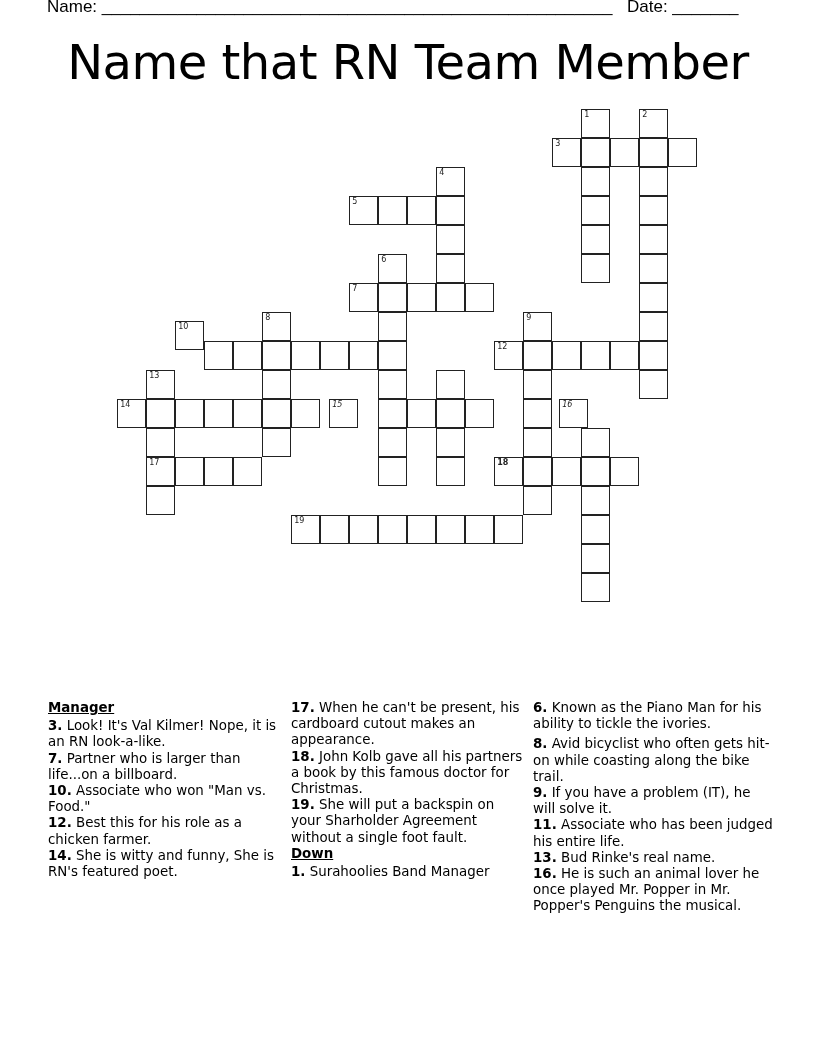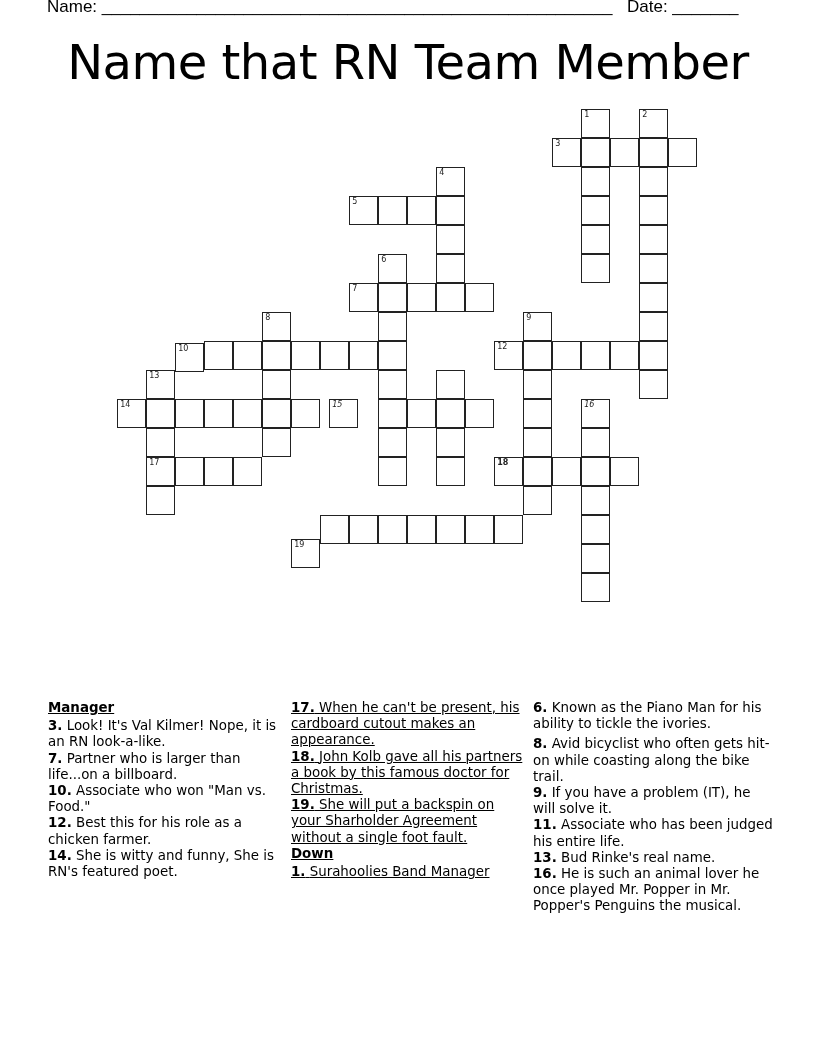--- a/index.html
+++ b/index.html
@@ -8,21 +8,21 @@
   .hdr-name { left:47px; }
   .hdr-date { left:627px; }
   .title { position:absolute; top:34px; left:0; width:816px; text-align:center;
            font-family:"DejaVu Sans", sans-serif; font-size:48px; letter-spacing:-0.5px; }
   #grid { position:absolute; left:0; top:0; width:816px; height:640px; }
   .cell { position:absolute; width:29px; height:29px; box-sizing:border-box;
           border:1.5px solid #222; background:#fff; margin-left:-0.75px; margin-top:-0.75px;}
   .num { position:absolute; left:2px; top:0px; font-family:"DejaVu Sans", sans-serif; font-size:8px; line-height:9px; color:#222; }
   .clues { position:absolute; top:700px; font-family:"DejaVu Sans", sans-serif; font-size:13.4px; line-height:16.2px; }
   .col1 { left:48px; width:230px; }
-  .col2 { left:291px; width:235px;text-decoration:underline; }
+  .col2 { left:291px; width:235px; }
   .col3 { left:533px; width:240px; }
   .section-h { font-weight:bold; text-decoration:underline; margin-bottom:2px; }
   .clue { margin-bottom:0px; }
   .clue b { font-weight:bold; }
   .gap { margin-top:4px; }
 </style>
 </head>
 <body>
 
 <div class="hdr hdr-name">Name: ______________________________________________________</div>
@@ -92,21 +92,21 @@
     <div class="cell" style="left: 263px; top: 429px;"></div>
     <div class="cell" style="left: 524px; top: 313px;">
       <span class="num">9</span>
     </div>
     <div class="cell" style="left: 524px; top: 342px;"></div>
     <div class="cell" style="left: 524px; top: 371px;"></div>
     <div class="cell" style="left: 524px; top: 400px;"></div>
     <div class="cell" style="left: 524px; top: 429px;"></div>
     <div class="cell" style="left: 524px; top: 458px;"></div>
     <div class="cell" style="left: 524px; top: 487px;"></div>
-    <div class="cell" style="left: 176px; top: 344px;">
+    <div class="cell" style="left: 176px; top: 322px;">
       <span class="num">10</span>
     </div>
     <div class="cell" style="left: 205px; top: 342px;"></div>
     <div class="cell" style="left: 234px; top: 342px;"></div>
     <div class="cell" style="left: 292px; top: 342px;"></div>
     <div class="cell" style="left: 321px; top: 342px;"></div>
     <div class="cell" style="left: 350px; top: 342px;"></div>
     <div class="cell" style="left: 437px; top: 342px; margin-top: 30px;">
       <span class="num">11</span>
     </div>
@@ -134,38 +134,38 @@
     </div>
     <div class="cell" style="left: 176px; top: 400px;"></div>
     <div class="cell" style="left: 205px; top: 400px;"></div>
     <div class="cell" style="left: 234px; top: 400px;"></div>
     <div class="cell" style="left: 292px; top: 400px;"></div>
     <div class="cell" style="left: 330px; top: 400px; font-style: italic;">
       <span class="num">15</span>
     </div>
     <div class="cell" style="left: 408px; top: 400px;"></div>
     <div class="cell" style="left: 466px; top: 400px;"></div>
-    <div class="cell" style="left: 582px; top: 400px; font-style: italic;">
+    <div class="cell" style="left: 560px; top: 400px; font-style: italic;">
       <span class="num">16</span>
     </div>
     <div class="cell" style="left: 582px; top: 429px;"></div>
     <div class="cell" style="left: 582px; top: 458px;"></div>
     <div class="cell" style="left: 582px; top: 487px;"></div>
     <div class="cell" style="left: 582px; top: 516px;"></div>
     <div class="cell" style="left: 582px; top: 545px;"></div>
     <div class="cell" style="left: 582px; top: 574px;"></div>
     <div class="cell" style="left: 176px; top: 458px;"></div>
     <div class="cell" style="left: 205px; top: 458px;"></div>
     <div class="cell" style="left: 234px; top: 458px;"></div>
     <div class="cell" style="left: 495px; top: 458px; font-weight: bold;">
       <span class="num">18</span>
     </div>
     <div class="cell" style="left: 553px; top: 458px;"></div>
     <div class="cell" style="left: 611px; top: 458px;"></div>
-    <div class="cell" style="left: 292px; top: 540px;">
+    <div class="cell" style="left: 292px; top: 516px;">
       <span class="num">19</span>
     </div>
     <div class="cell" style="left: 321px; top: 516px;"></div>
     <div class="cell" style="left: 350px; top: 516px;"></div>
     <div class="cell" style="left: 379px; top: 516px;"></div>
     <div class="cell" style="left: 408px; top: 516px;"></div>
     <div class="cell" style="left: 437px; top: 516px;"></div>
     <div class="cell" style="left: 466px; top: 516px;"></div>
     <div class="cell" style="left: 495px; top: 516px;"></div>
   </div>

